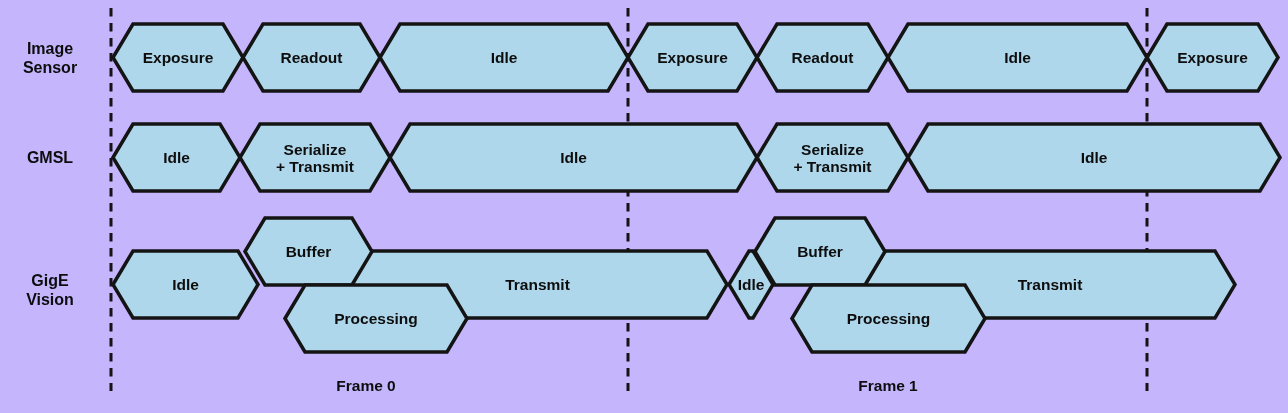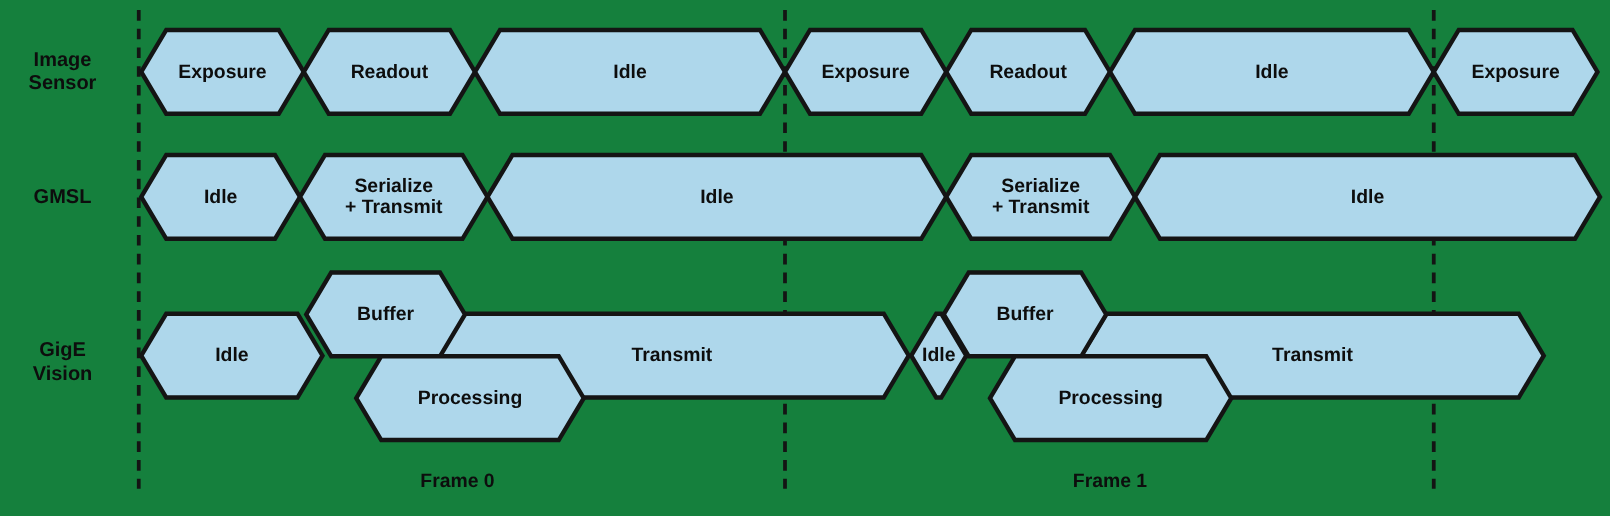--- a/index.html
+++ b/index.html
@@ -1,16 +1,16 @@
 <!DOCTYPE html>
 <html><head>
 <meta charset="utf-8">
 <style>
   html, body { margin: 0; padding: 0; background: #ffffff; }
-  .stage { position: relative; width: 1288px; height: 413px; background: #15803d; overflow: hidden; }
+  .stage { position: relative; width: 1288px; height: 413px; background: #c4b5fd; overflow: hidden; }
   svg text {
     font-family: "Liberation Sans", "DejaVu Sans", sans-serif;
     font-weight: bold;
     fill: #0d0d0d;
   }
   .lane-label  { font-size: 16px; }
   .block-label { font-size: 15.5px; }
   .frame-label { font-size: 15.5px; }
 </style>
 </head>

